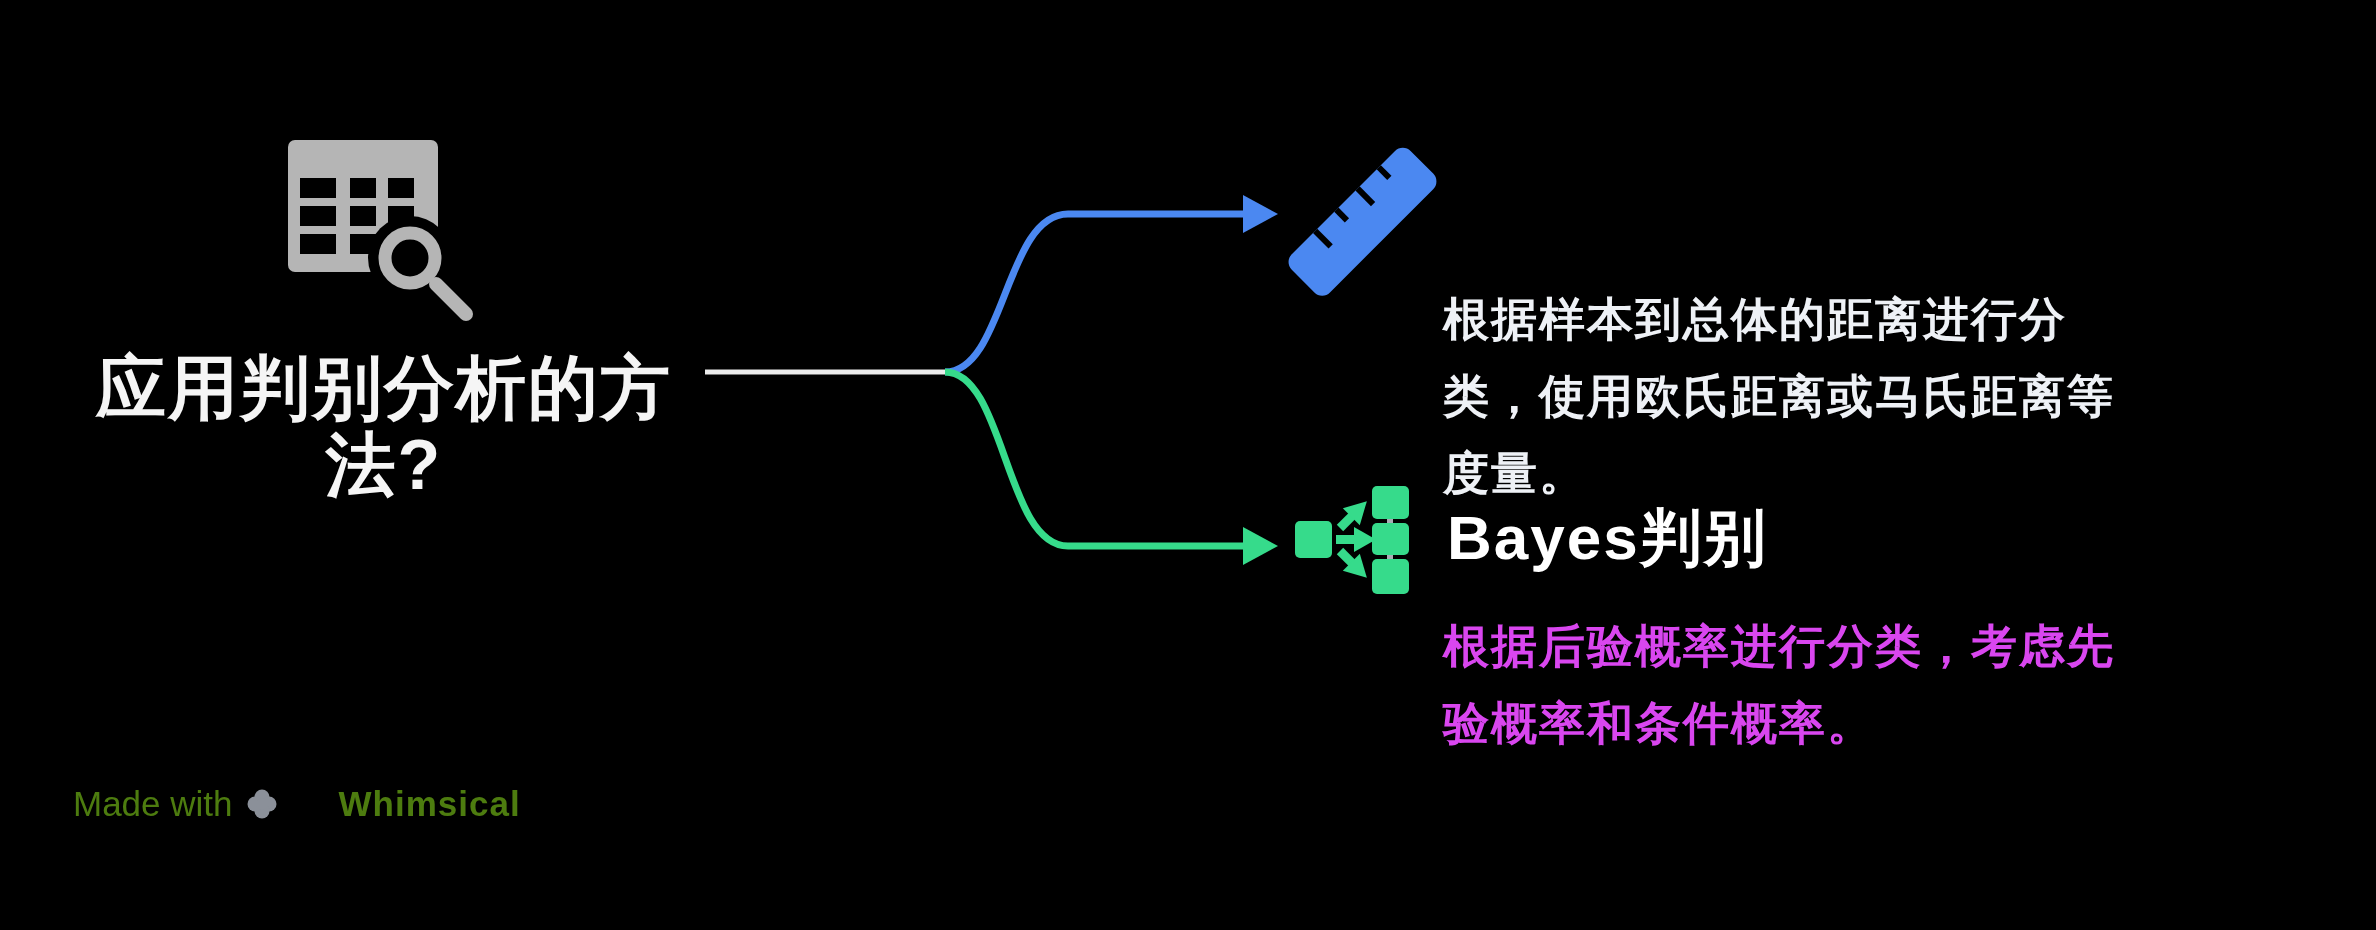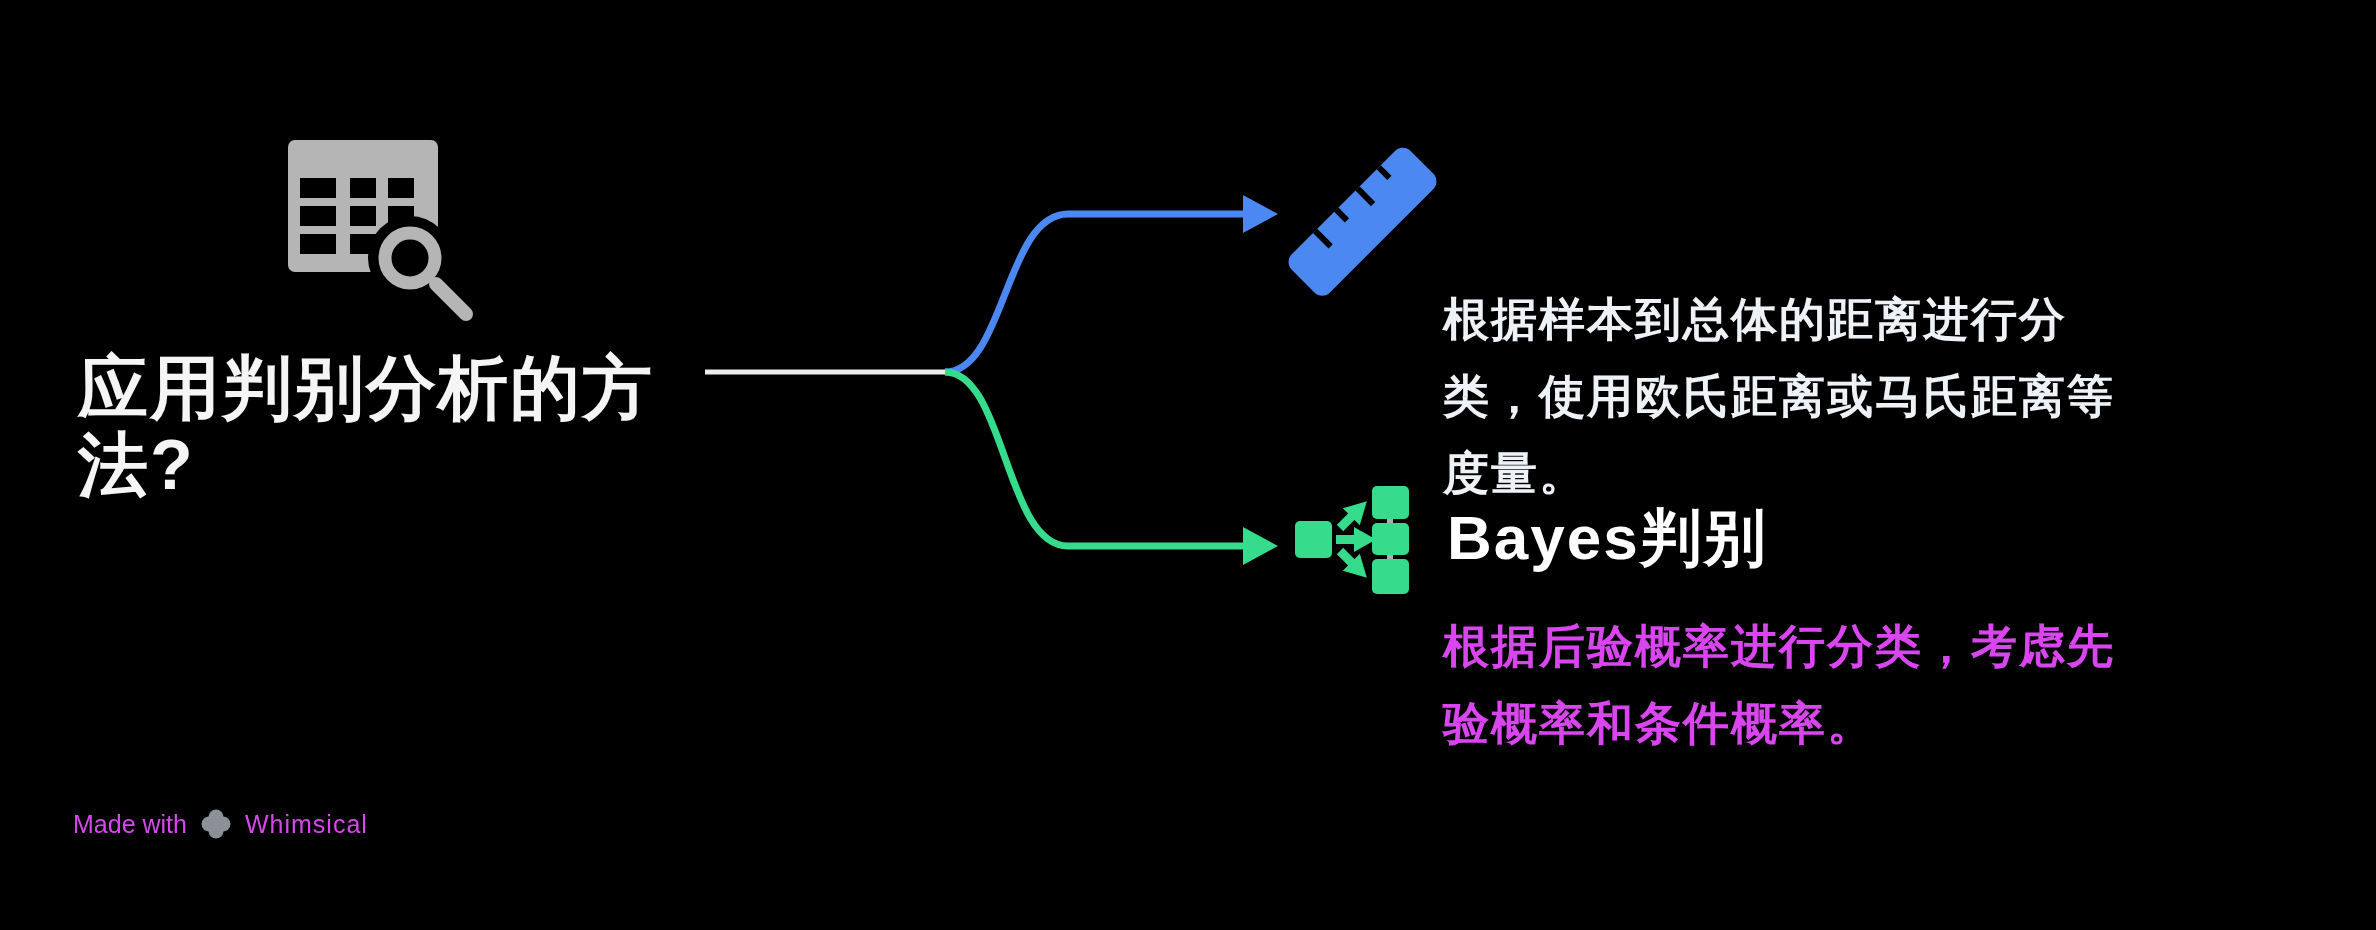--- a/index.html
+++ b/index.html
@@ -6,21 +6,21 @@
   .canvas{
     position:relative;
     width:2376px;height:930px;
     background:#000000;
     overflow:hidden;
     font-family:"Liberation Sans","DejaVu Sans",sans-serif;
   }
   .abs{position:absolute;}
   .root-question{
     left:78px;top:350px;width:612px;
-    text-align:left;
+    text-align:center;
     font-size:70px;font-weight:700;
     line-height:77px;
     color:#f5f5f5;
     white-space:pre-line;
     letter-spacing:2px;
   }
   .branch-label{
     font-size:62px;font-weight:700;
     line-height:64px;
     letter-spacing:2px;
@@ -32,27 +32,27 @@
     left:1443px;width:860px;
     font-size:46px;font-weight:600;
     line-height:77px;
     color:#eef1f6;
     white-space:pre-line;
     letter-spacing:2px;
   }
   .desc-blue{top:281px;}
   .desc-green{top:608px;color:#d946ef;}
   .watermark{
-    left:73px;top:804px;height:40px;
+    left:73px;top:784px;height:40px;
     display:flex;align-items:center;gap:12px;
-    color:#d946ef;
-    font-size:25px;
+    color:#4d7c0f;
+    font-size:35px;
   }
   .watermark .made{font-weight:500;}
-  .watermark .brand{font-weight:400;letter-spacing:1px;}
+  .watermark .brand{font-weight:700;letter-spacing:1px;margin-left:48px;}
   svg{display:block;}
 </style>
 </head>
 <body>
 
 <div class="canvas">
 
   <svg class="abs" style="left:0;top:0" width="2376" height="930" viewBox="0 0 2376 930">
 
     <path d="M705 372 H945" fill="none" stroke-width="5" stroke="#ececec"></path>

